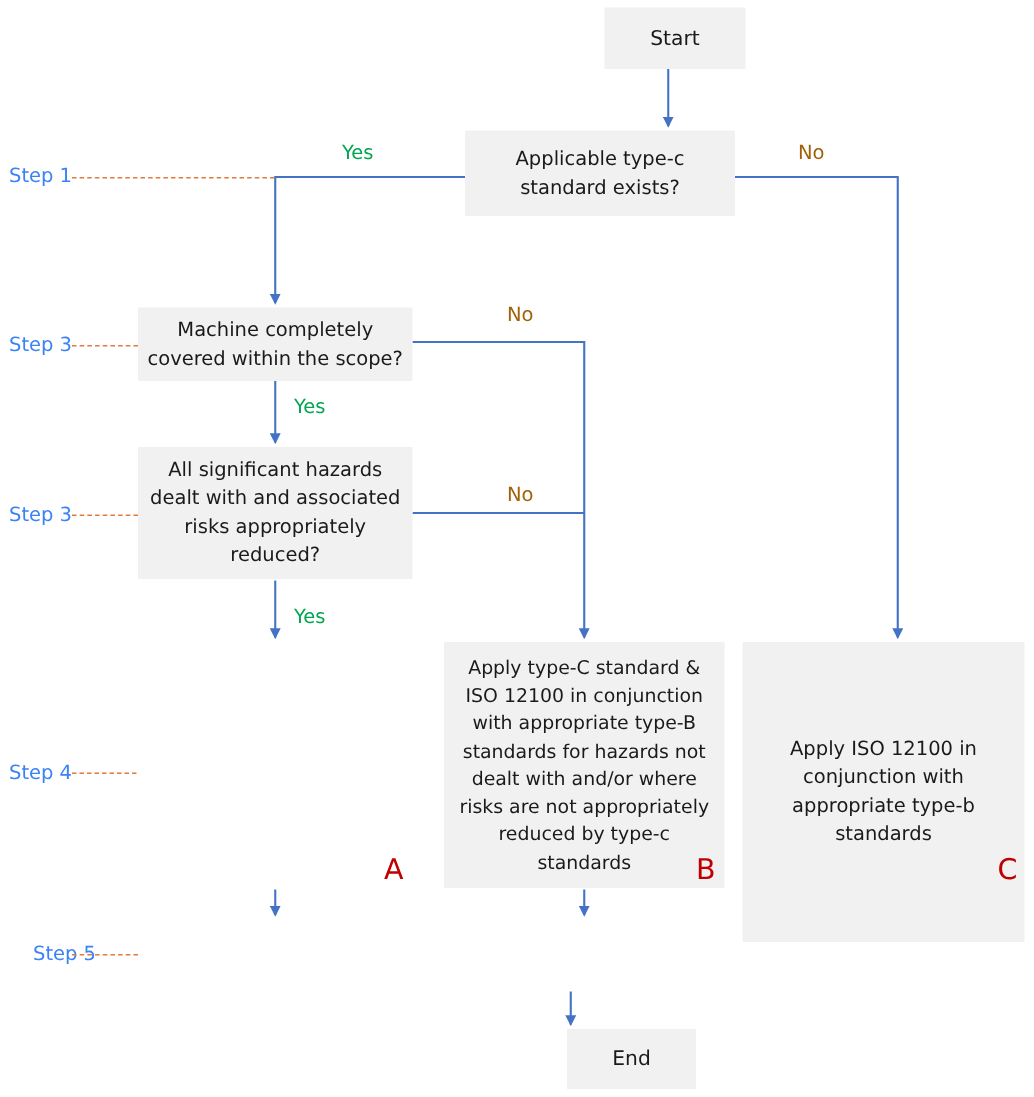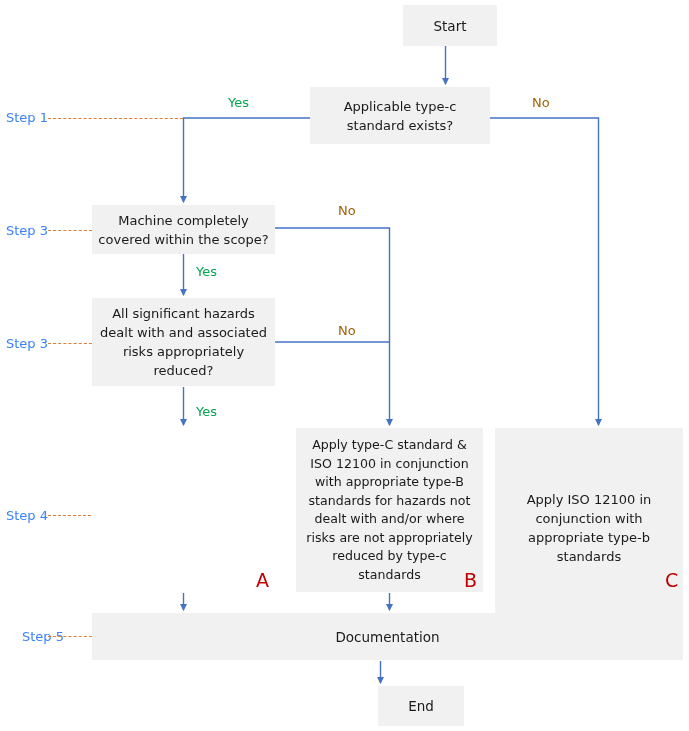--- a/index.html
+++ b/index.html
@@ -177,23 +177,20 @@
 standards</span>
   </div>
 
   <div class="node" id="node-apply-c">
     <span class="node-text">Apply ISO 12100 in
 conjunction with
 appropriate type-b
 standards</span>
   </div>
 
-  <div class="node" id="node-doc">
-    <span class="node-text">Documentation</span>
-  </div>
 
   <div class="node" id="node-end">
     <span class="node-text">End</span>
   </div>
 
   <span class="corner-letter" id="letter-a">A</span>
   <span class="corner-letter" id="letter-b">B</span>
   <span class="corner-letter" id="letter-c">C</span>
 
   <span class="step-label" id="step1-label">Step 1</span>

